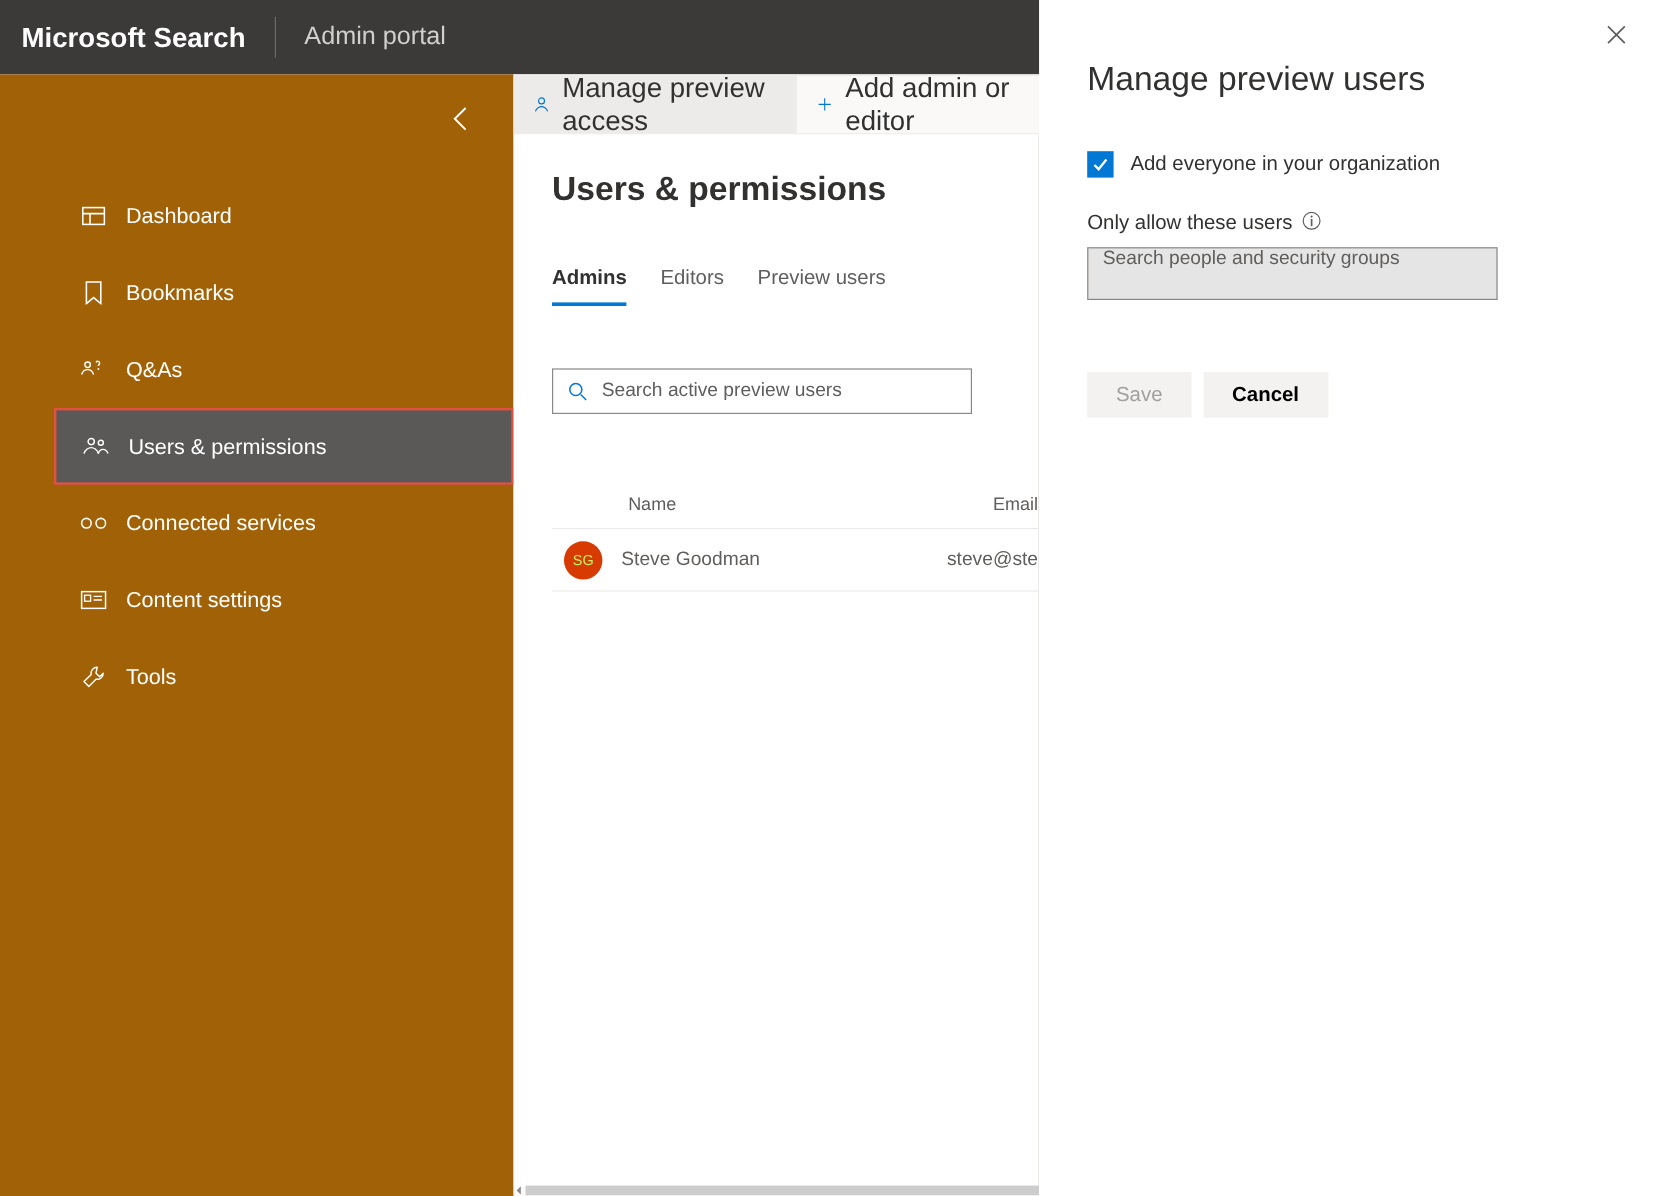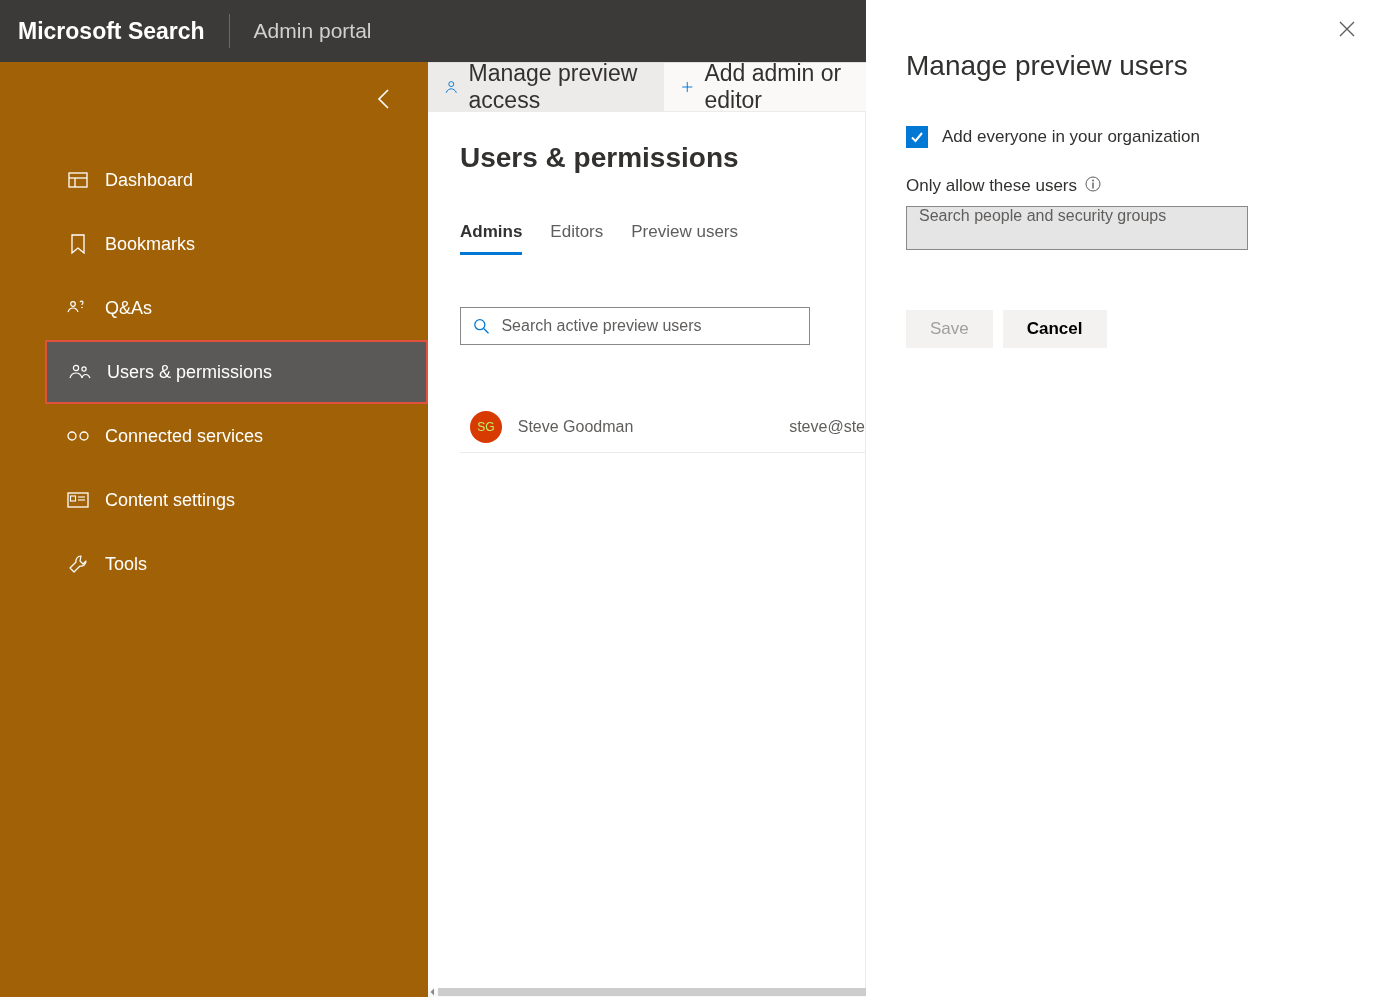--- a/index.html
+++ b/index.html
@@ -421,20 +421,25 @@
 
       <div class="searchbox">
         <svg width="18" height="18" viewBox="0 0 18 18">
             <circle cx="7.5" cy="7.5" r="5.5" stroke="#0078d4" stroke-width="1.4" fill="none"></circle>
             <line x1="12" y1="12" x2="17" y2="17" stroke="#0078d4" stroke-width="1.4"></line>
           </svg>
         <input placeholder="Search active preview users" style="">
       </div>
 
       <div class="table-wrap">
+        <div class="thead">
+          <div class="th col-avatar"></div>
+          <div class="th col-name">Name</div>
+          <div class="th col-email">Email</div>
+        </div>
         <div id="tbody">
             <div class="trow">
               <div class="td col-avatar">
                 <div class="avatar">SG</div>
               </div>
               <div class="td col-name">Steve Goodman</div>
               <div class="td col-email">steve@ste</div>
             </div>
           </div>
       </div>

